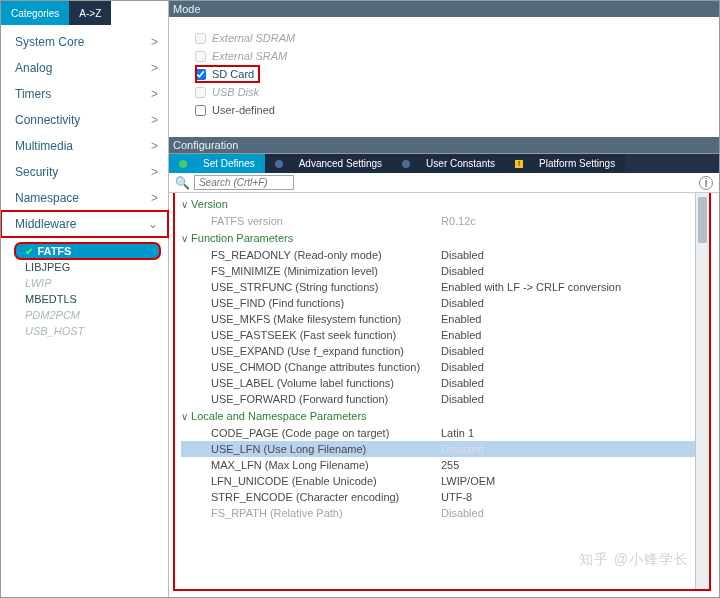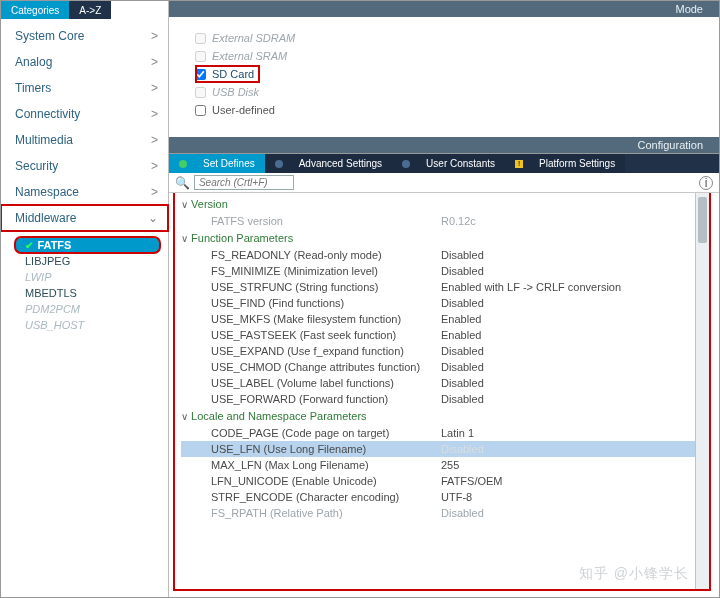--- a/index.html
+++ b/index.html
@@ -3,40 +3,40 @@
 <meta charset="utf-8">
 <style>
   * { box-sizing: border-box; margin: 0; padding: 0; font-family: Arial, Helvetica, sans-serif; }
   body {
     width: 720px; height: 598px; overflow: hidden;
     display:flex; background:#fff; font-size:11px; color:#333;
     border:1px solid #999;
   }
   
   .sidebar { width:168px; border-right:1px solid #bbb; display:flex; flex-direction:column; }
-  .side-hdr { display:flex; height:18px; font-size:10px; }
+  .side-hdr { display:flex; height:24px; font-size:10px; }
   .side-hdr-tab { display:flex; align-items:center; justify-content:center; padding:2px 10px; cursor:pointer; }
   .side-hdr-cat { background:#0099cc; color:#fff; }
   .side-hdr-az  { background:#20324a; color:#fff; }
   .cat-list { padding:4px 0; }
   .cat-item { display:flex; align-items:center; justify-content:space-between; padding:6px 10px 6px 14px; color:#2e6381; cursor:pointer; font-size:12px; }
   .cat-item .chev { color:#888; font-size:12px; }
   .cat-item.box { outline:2px solid #c00; outline-offset:-1px; }
   .mw-list { padding:2px 0 6px 0; }
   .mw-item { display:flex; align-items:center; padding:2px 0 2px 24px; color:#2b4d58; font-size:11px; cursor:pointer; }
   .mw-item.faded { color:#aab8bf; font-style:italic; }
   .mw-item.sel {
     background:#0099cc; color:#fff; font-weight:bold; position:relative;
     outline:2px solid #c00; outline-offset:-1px; margin-left:14px; margin-right:8px; padding-left:10px;border-radius:6px;
   }
   .mw-item.sel::before { content:"✔"; color:#2bfc5e; margin-right:4px; font-size:10px;}
   
   .main { flex:1; display:flex; flex-direction:column; background:#fff; }
   .mode-hdr, .cfg-hdr {
-    background:#526a7b; color:#e8f0f4; text-align:right; font-size:11px; padding:2px 16px;
+    background:#526a7b; color:#e8f0f4; text-align:left; font-size:11px; padding:2px 4px;
   }
   .mode-pane { padding:12px 8px 18px 26px; min-height:120px; }
   .mode-row { display:flex; align-items:center; gap:6px; padding:3px 0; font-size:11px; color:#565656; }
   .mode-row.faded { color:#9da6ac; font-style:italic; }
   .mode-row input[type=checkbox] { width:11px; height:11px; }
   .mode-row.box { outline:2px solid #c00; outline-offset:-2px; padding-right:6px; width:max-content;}
   .mode-row.box label { color:#204d6e; font-style:normal;}
   
   .cfg-body { flex:1; display:flex; flex-direction:column; border-top:1px solid #999; overflow:hidden;}
   .cfg-top { padding:8px; }
@@ -58,21 +58,21 @@
   .group-title { color:#2f7b38; font-size:11px; padding:3px 0; cursor:pointer; }
   .group-title::before { content:"∨ "; color:#666; font-size:10px;}
   .param-row { display:flex; padding:2px 0 2px 30px; font-size:11px; color:#4a4a4a; }
   .param-row .pname { width:230px; }
   .param-row .pval { flex:1; color:#4a4a4a; }
   .param-row.faded .pname, .param-row.faded .pval { color:#9da6ac;}
   .param-row.sel { background:#b7d3ed; }
   .param-row.sel .pval { color:#d7dee4; }
   .vscroll { position:absolute; right:0; top:0; bottom:0; width:14px; background:#eceff1; border-left:1px solid #c3c3c3;}
   .vscroll .thumb { position:absolute; left:2px; right:2px; top:4px; height:46px; background:#b5bec5; border-radius:2px;}
-  .watermark { position:absolute; right:20px; bottom:6px; color:#cfd3d6; font-size:14px; letter-spacing:1px; pointer-events:none;}
+  .watermark { position:absolute; right:20px; bottom:20px; color:#cfd3d6; font-size:14px; letter-spacing:1px; pointer-events:none;}
 </style>
 </head>
 <body>
 
 <div class="sidebar">
   <div class="side-hdr">
     <div class="side-hdr-tab side-hdr-cat">Categories</div>
     <div class="side-hdr-tab side-hdr-az">A-&gt;Z</div>
   </div>
   <div class="cat-list" id="cat-list">
@@ -225,21 +225,21 @@
           <div class="param-row sel">
             <div class="pname">USE_LFN (Use Long Filename)</div>
             <div class="pval">Disabled</div>
           </div>
           <div class="param-row">
             <div class="pname">MAX_LFN (Max Long Filename)</div>
             <div class="pval">255</div>
           </div>
           <div class="param-row">
             <div class="pname">LFN_UNICODE (Enable Unicode)</div>
-            <div class="pval">FATFS/OEM</div>
+            <div class="pval">LWIP/OEM</div>
           </div>
           <div class="param-row">
             <div class="pname">STRF_ENCODE (Character encoding)</div>
             <div class="pval">UTF-8</div>
           </div>
           <div class="param-row faded">
             <div class="pname">FS_RPATH (Relative Path)</div>
             <div class="pval">Disabled</div>
           </div>
         </div>

